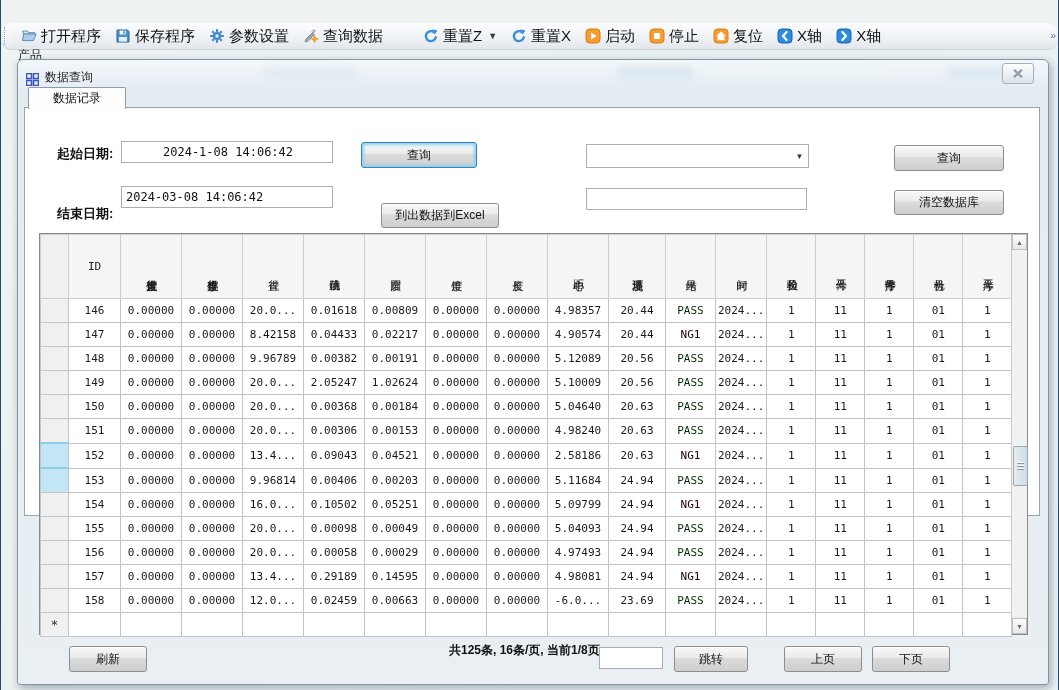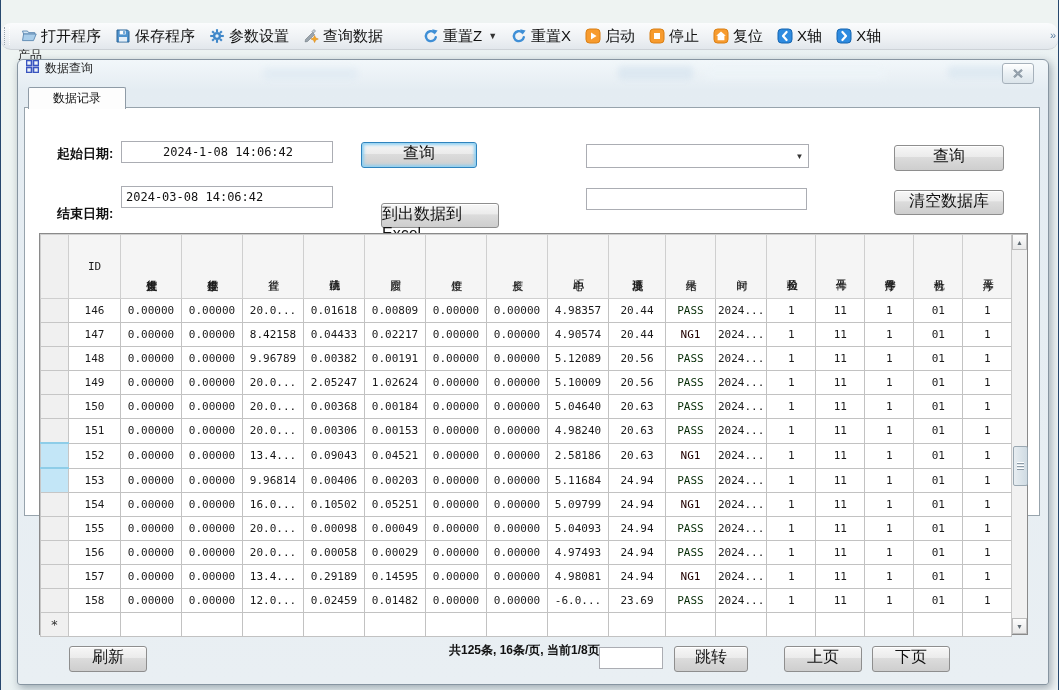--- a/index.html
+++ b/index.html
@@ -17,31 +17,31 @@
   .tb-grip{width:4px;height:18px;margin:0 4px 0 3px;border-left:1px dotted #9aa4ad;border-right:1px dotted #fff;}
   .tb-item{display:flex;align-items:center;gap:4px;padding:2px 7px;border-radius:3px;cursor:default;white-space:nowrap;}
   .tb-item svg{flex:0 0 auto;}
   .tb-caret{font-size:9px;color:#333;margin-left:2px;}
   .tb-overflow{position:absolute;right:2px;top:6px;font-size:11px;color:#5a7c9e;}
   
   .client{position:absolute;left:0;top:50px;width:100%;height:640px;background:linear-gradient(135deg,#eef4f2 0%,#e9f1f2 40%,#eef3f4 100%);}
   .bg-label{position:absolute;left:17px;top:-3px;font-size:12px;color:#222;}
   
   .dialog{position:absolute;left:16px;top:9px;width:1030px;height:624px;background:linear-gradient(#f2f7fa,#e4ecf2 30px,#e9eff3);border:1px solid #8795a1;border-radius:6px 6px 3px 3px;box-shadow:2px 3px 9px rgba(40,60,80,.4);}
-  .dlg-titlebar{position:absolute;left:0;top:0;width:100%;height:26px;display:flex;align-items:flex-start;}
+  .dlg-titlebar{position:absolute;left:0;top:0;width:100%;height:26px;display:flex;align-items:flex-end;}
   .dlg-grid-icon{margin:0 6px 0 8px;}
   .dlg-title{font-size:12px;color:#1c1c1c;}
   .ghost{position:absolute;border-radius:4px;filter:blur(3px);opacity:.7;}
   .dlg-close{position:absolute;right:14px;top:3px;width:30px;height:19px;border:1px solid #a6b1bb;border-radius:3px;background:linear-gradient(#ffffff,#eaf0f4 50%,#dbe4ea);display:flex;align-items:center;justify-content:center;box-shadow:0 1px 1px rgba(255,255,255,.8) inset;}
   .dlg-tab{position:absolute;left:10px;top:27px;width:96px;height:21px;background:#fdfdfd;border:1px solid #8f9ba6;border-bottom:none;border-radius:2px 2px 0 0;display:flex;align-items:center;justify-content:center;font-size:12px;color:#111;z-index:3;}
   .dlg-panel{position:absolute;left:6px;top:47px;width:1016px;height:409px;background:#fff;border:1px solid #97a3ac;box-sizing:border-box;z-index:2;}
   
   .f-label{position:absolute;font-size:13px;font-weight:bold;color:#111;}
   .f-input{position:absolute;border:1px solid #abadb3;background:#fff;font-family:"DejaVu Sans Mono","Liberation Mono",monospace;font-size:12px;color:#111;padding:2px 4px;box-sizing:border-box;}
-  .btn{position:absolute;font-size:16px;color:#111;border:1px solid #8e8e8e;border-radius:3px;background:linear-gradient(#f7f7f7,#ebebeb 45%,#dcdcdc 46%,#cecece);display:flex;justify-content:center;box-shadow:inset 0 1px 0 #fff;cursor:default;}
+  .btn{position:absolute;font-size:12px;color:#111;border:1px solid #8e8e8e;border-radius:3px;background:linear-gradient(#f7f7f7,#ebebeb 45%,#dcdcdc 46%,#cecece);display:flex;align-items:center;justify-content:center;box-shadow:inset 0 1px 0 #fff;cursor:default;}
   .btn.default{border:1px solid #2f83bd;box-shadow:inset 0 0 3px 2px #8fd0f2, inset 0 1px 0 #fff;}
   .combo{position:absolute;border:1px solid #abadb3;background:#fff;display:flex;align-items:center;}
   .combo .arrow{margin-left:auto;width:17px;height:100%;display:flex;align-items:center;justify-content:center;font-size:8px;color:#333;}
   
   .grid-wrap{position:absolute;left:14px;top:125px;width:989px;height:402px;border:1px solid #8a8a8a;background:#fcfcfc;box-sizing:border-box;}
   table.grid{border-collapse:collapse;table-layout:fixed;font-family:"DejaVu Sans Mono","Liberation Mono",monospace;font-size:11px;color:#1a1a1a;}
   table.grid th{background:#f5f5f5;border:1px solid #cfcfcf;font-weight:normal;height:63px;padding:0;vertical-align:middle;text-align:center;font-family:"Liberation Sans","DejaVu Sans",sans-serif;}
   table.grid td{border:1px solid #c2c2c2;height:23px;padding:0 2px;text-align:center;white-space:nowrap;overflow:hidden;background:#fff;}
   table.grid td.selcell{background:#f0f0f0;border-color:#c6c6c6;}
   table.grid td.selcell.selected{background:var(--sel-blue);border-top:2px solid #8ecde8;}
@@ -525,21 +525,21 @@
                   <td data-interactable="true">01</td>
                   <td data-interactable="true">1</td>
                 </tr>
                 <tr data-interactable="false">
                   <td class="selcell" data-interactable="true"></td>
                   <td data-interactable="true">158</td>
                   <td data-interactable="true">0.00000</td>
                   <td data-interactable="true">0.00000</td>
                   <td data-interactable="true">12.0...</td>
                   <td data-interactable="true">0.02459</td>
-                  <td data-interactable="true">0.01482</td>
+                  <td data-interactable="true">0.00663</td>
                   <td data-interactable="true">0.00000</td>
                   <td data-interactable="true">0.00000</td>
                   <td data-interactable="true">-6.0...</td>
                   <td data-interactable="true">23.69</td>
                   <td class="pass" data-interactable="true">PASS</td>
                   <td data-interactable="true">2024...</td>
                   <td data-interactable="true">1</td>
                   <td data-interactable="true">11</td>
                   <td data-interactable="true">1</td>
                   <td data-interactable="true">01</td>

